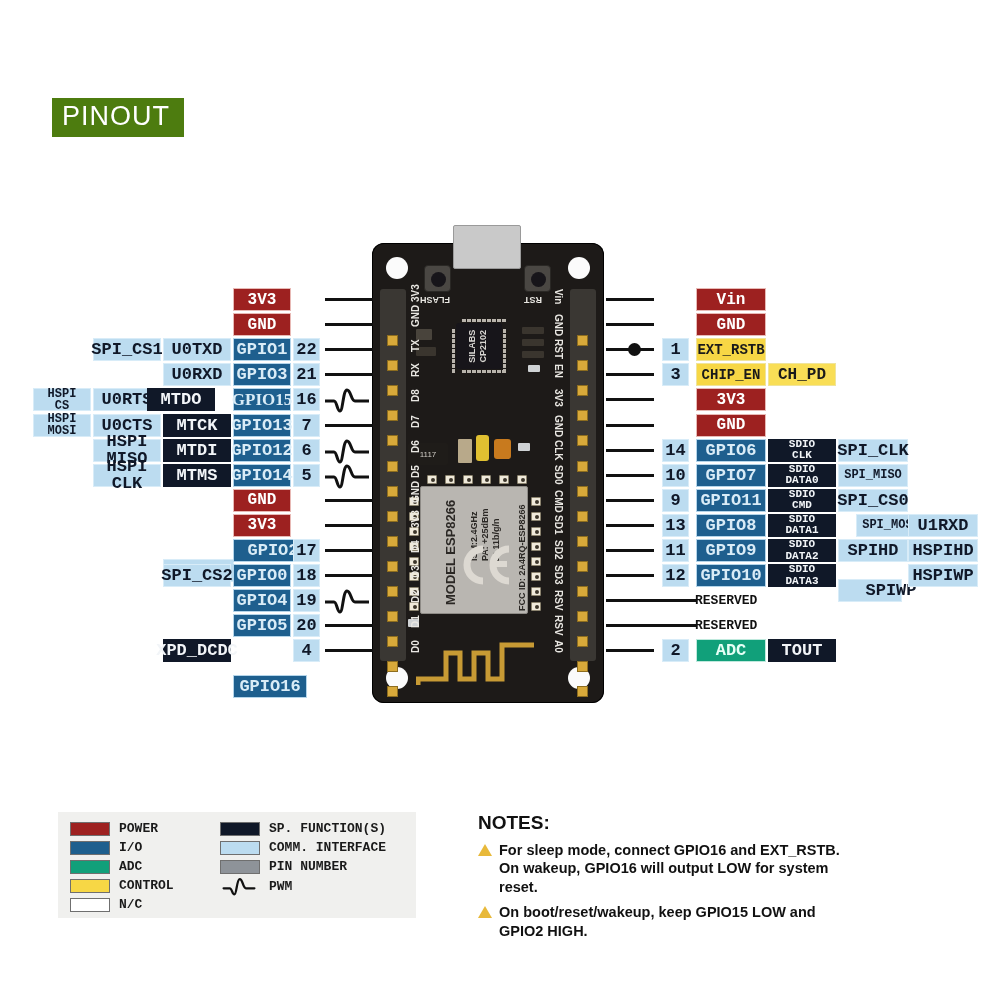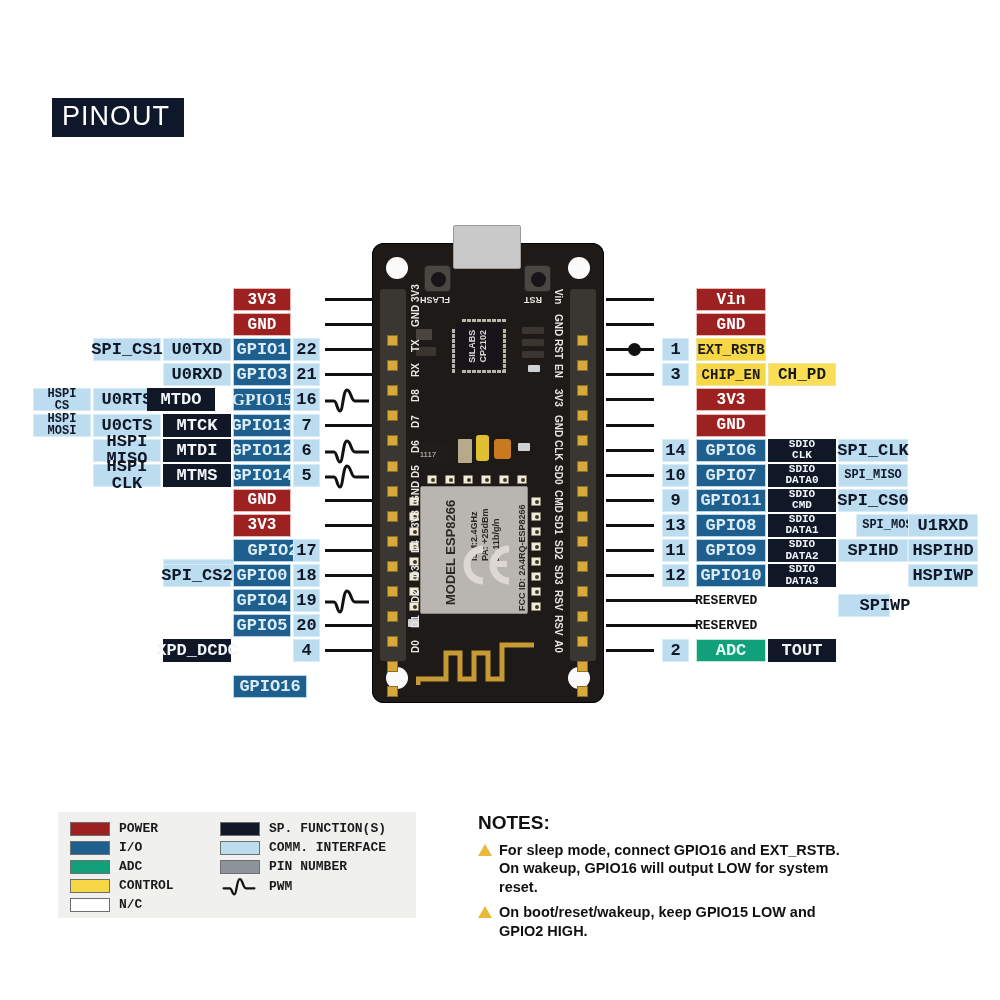--- a/index.html
+++ b/index.html
@@ -13,21 +13,21 @@
   #root { position: relative; width: 1000px; height: 1000px; }
 
   
   .title {
     position: absolute; left: 50px; top: 38px;
     font-size: 32px; font-weight: 500; letter-spacing: .5px;
     color: #1a1a1a; white-space: nowrap;
   }
   .pinout-badge {
     position: absolute; left: 52px; top: 98px;
-    background: #0f172a; color: #fff;
+    background: #4d7c0f; color: #fff;
     font-size: 27px; font-weight: 500; letter-spacing: 1px;
     padding: 3px 14px 5px 10px;
   }
 
   
   .lbl {
     position: absolute;
     height: 23px;
     display: flex; align-items: center; justify-content: center;
     font-family: "Liberation Mono", monospace;
@@ -480,21 +480,21 @@
       </div>
       <div class="lbl c-comm" style="left: 838px; top: 539px; width: 70px;">SPIHD</div>
       <div class="lbl c-comm" style="left: 908px; top: 539px; width: 70px;">HSPIHD</div>
       <div class="wire" style="left: 606px; top: 574.1px; width: 48px;"></div>
       <div class="lbl c-comm" style="left: 662px; top: 564.1px; width: 27px;">12</div>
       <div class="lbl c-io" style="left: 696px; top: 564.1px; width: 70px;">GPIO10</div>
       <div class="lbl c-sp-sm two-line" style="left: 768px; top: 564.1px; width: 68px;">
         <span>SDIO</span>
         <span>DATA3</span>
       </div>
-      <div class="lbl c-comm" style="left: 838px; top: 594px; width: 52px; padding-left: 42px;">SPIWP</div>
+      <div class="lbl c-comm" style="left: 838px; top: 579px; width: 64px; padding-left: 42px;">SPIWP</div>
       <div class="lbl c-comm" style="left: 908px; top: 564.1px; width: 70px;">HSPIWP</div>
       <div class="wire" style="left: 606px; top: 599.2px; width: 90px;"></div>
       <div class="lbl c-plain" style="left: 695px; top: 589.2px; width: 100px; justify-content: flex-start; font-size: 13px;">RESERVED</div>
       <div class="wire" style="left: 606px; top: 624.3px; width: 90px;"></div>
       <div class="lbl c-plain" style="left: 695px; top: 614.3px; width: 100px; justify-content: flex-start; font-size: 13px;">RESERVED</div>
       <div class="wire" style="left: 606px; top: 649.4px; width: 48px;"></div>
       <div class="lbl c-comm" style="left: 662px; top: 639.4px; width: 27px;">2</div>
       <div class="lbl c-adc" style="left: 696px; top: 639.4px; width: 70px;">ADC</div>
       <div class="lbl c-sp" style="left: 768px; top: 639.4px; width: 68px;">TOUT</div>
     </div>

